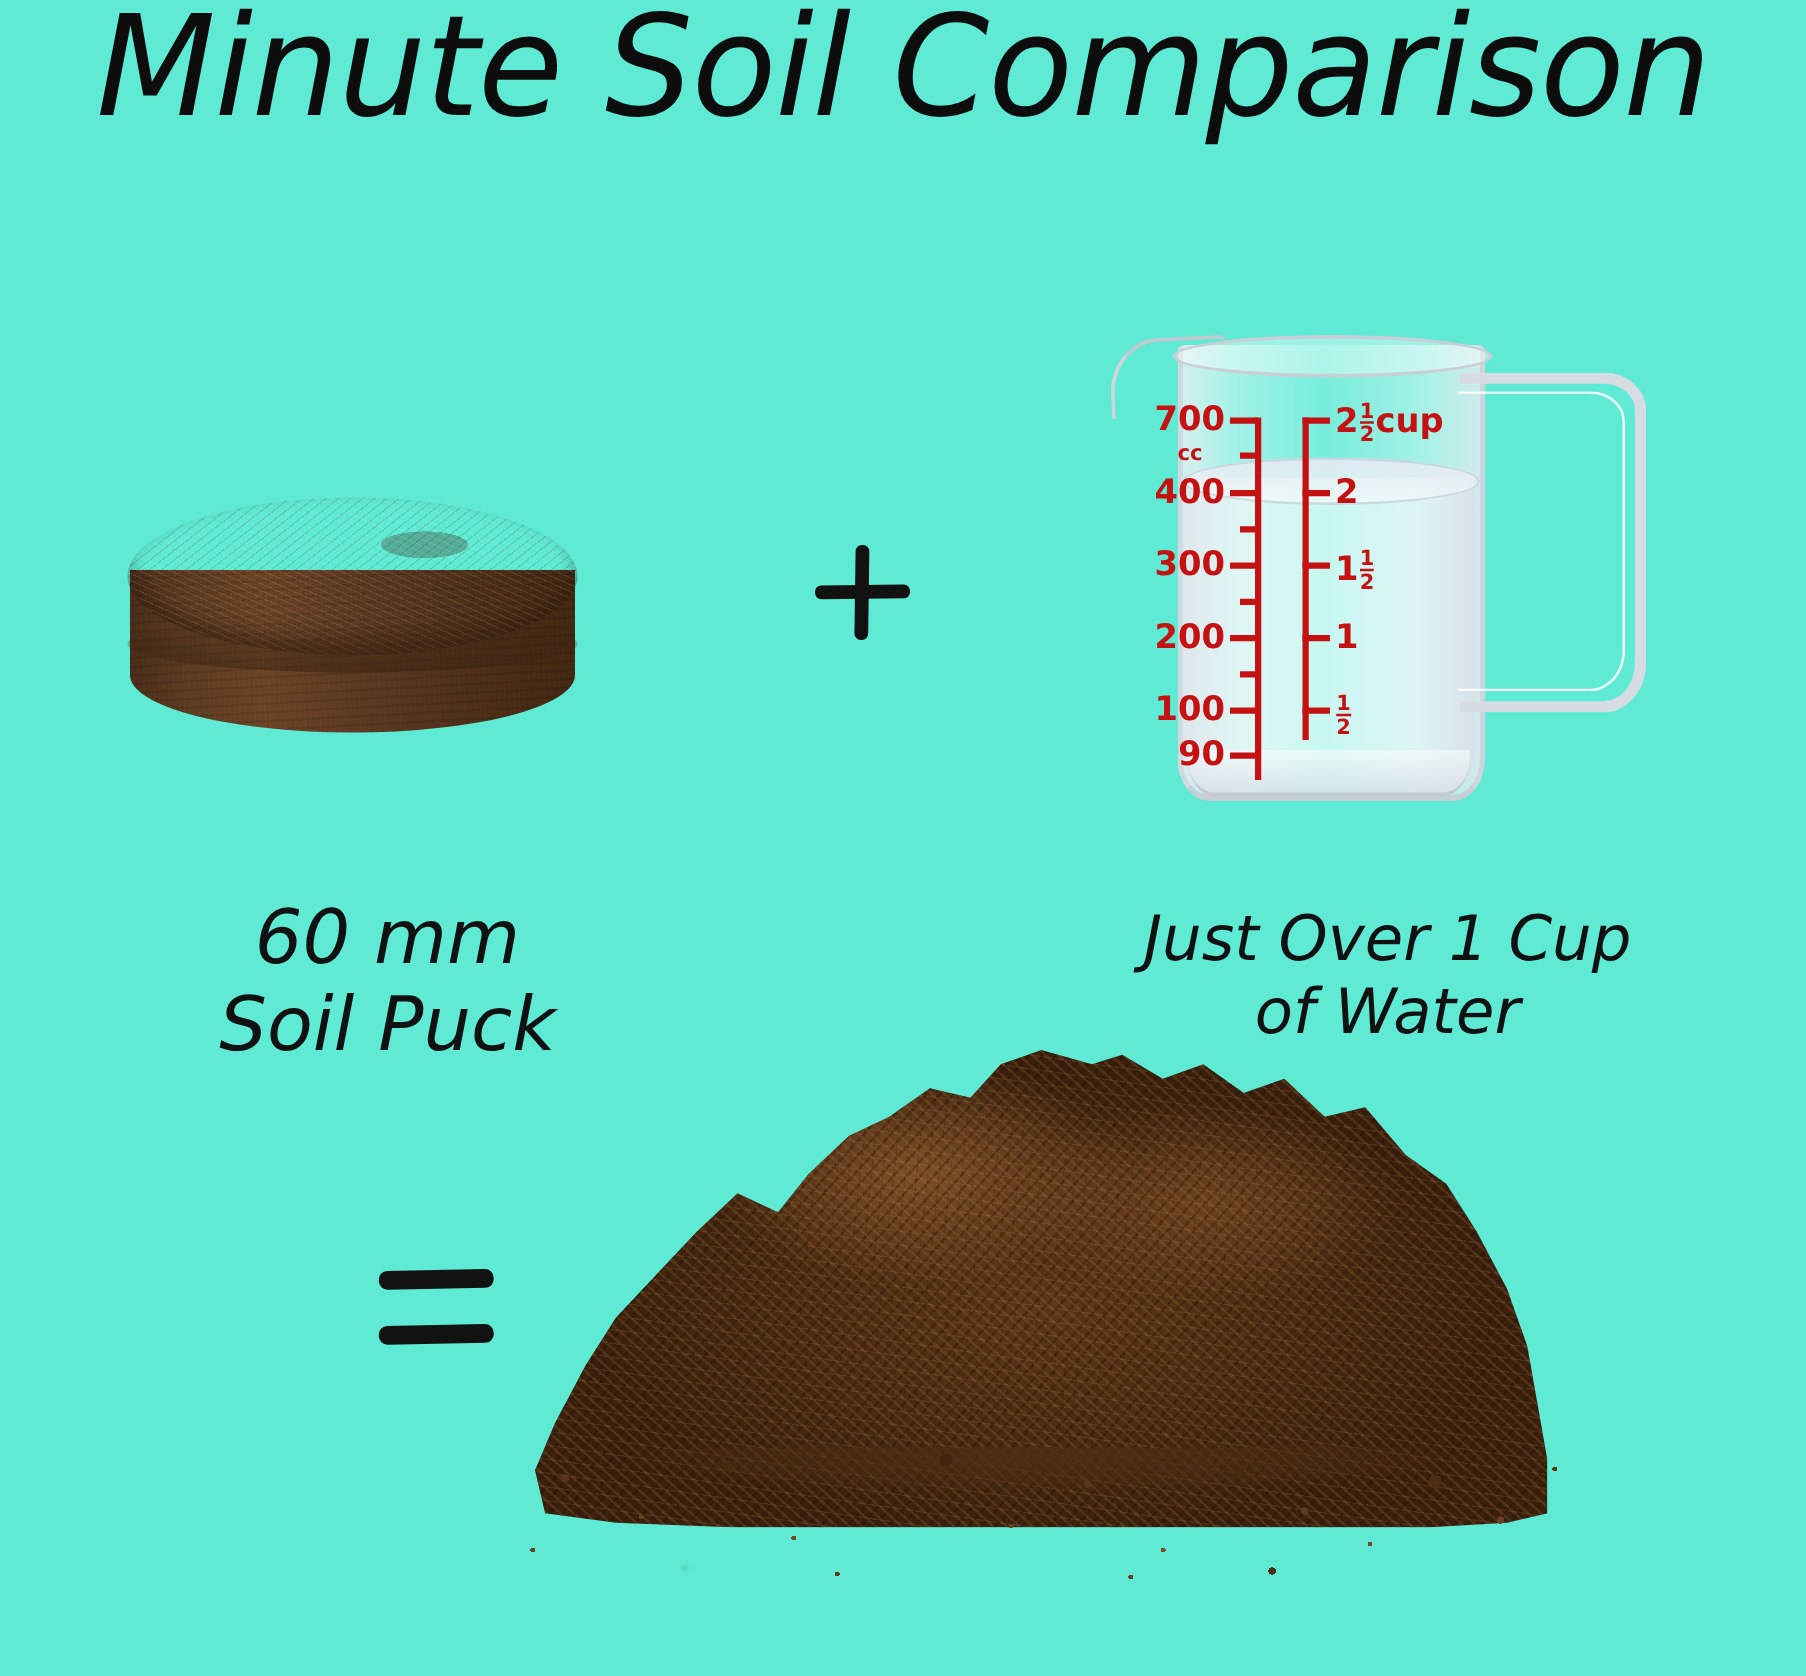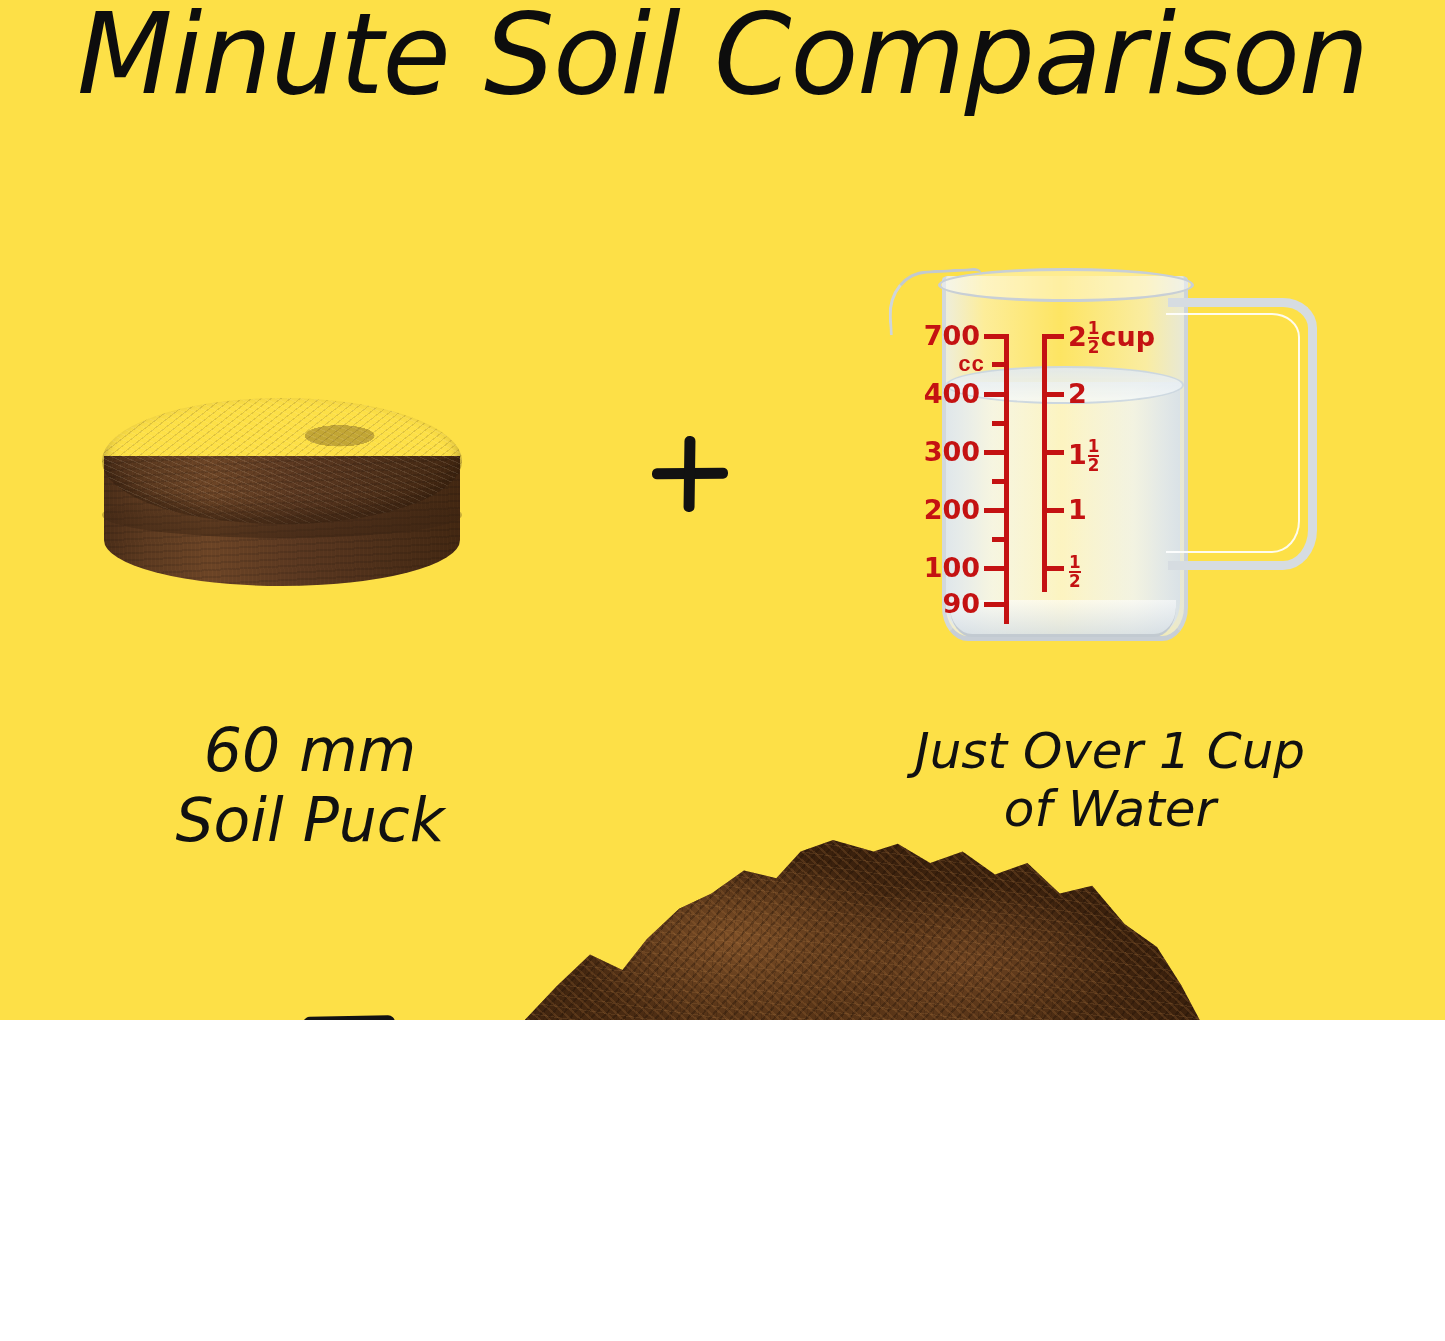--- a/index.html
+++ b/index.html
@@ -4,22 +4,22 @@
 <title>Minute Soil Comparison</title>
 <style>
   html, body {
     margin: 0;
     padding: 0;
     background: #ffffff;
   }
   #page {
     position: relative;
     width: 1445px;
-    height: 1020px;
-    background: #fde047;
+    height: 1341px;
+    background: #5eead4;
     overflow: hidden;
     font-family: "DejaVu Sans", sans-serif;
   }
 
   
   .title {
     position: absolute;
     left: 0;
     top: -6px;
     width: 1445px;
@@ -296,21 +296,21 @@
 
   .cup .lbl {
     position: absolute;
     color: #c41212;
     font-family: "DejaVu Sans", sans-serif;
     font-weight: 700;
     line-height: 1;
     white-space: nowrap;
   }
   .cup .lbl.cc-num { font-size: 27px; text-align: right; width: 74px; left: 26px; }
-  .cup .lbl.cc-unit { font-size: 22px; left: 78px; font-family: Liberation Mono, monospace; }
+  .cup .lbl.cc-unit { font-size: 17px; left: 62px; }
   .cup .lbl.cup-num { font-size: 27px; left: 188px; }
 
   .frac {
     display: inline-block;
     vertical-align: -0.42em;
     text-align: center;
     font-size: 0.62em;
     line-height: 1.0;
     margin: 0 1px;
   }

